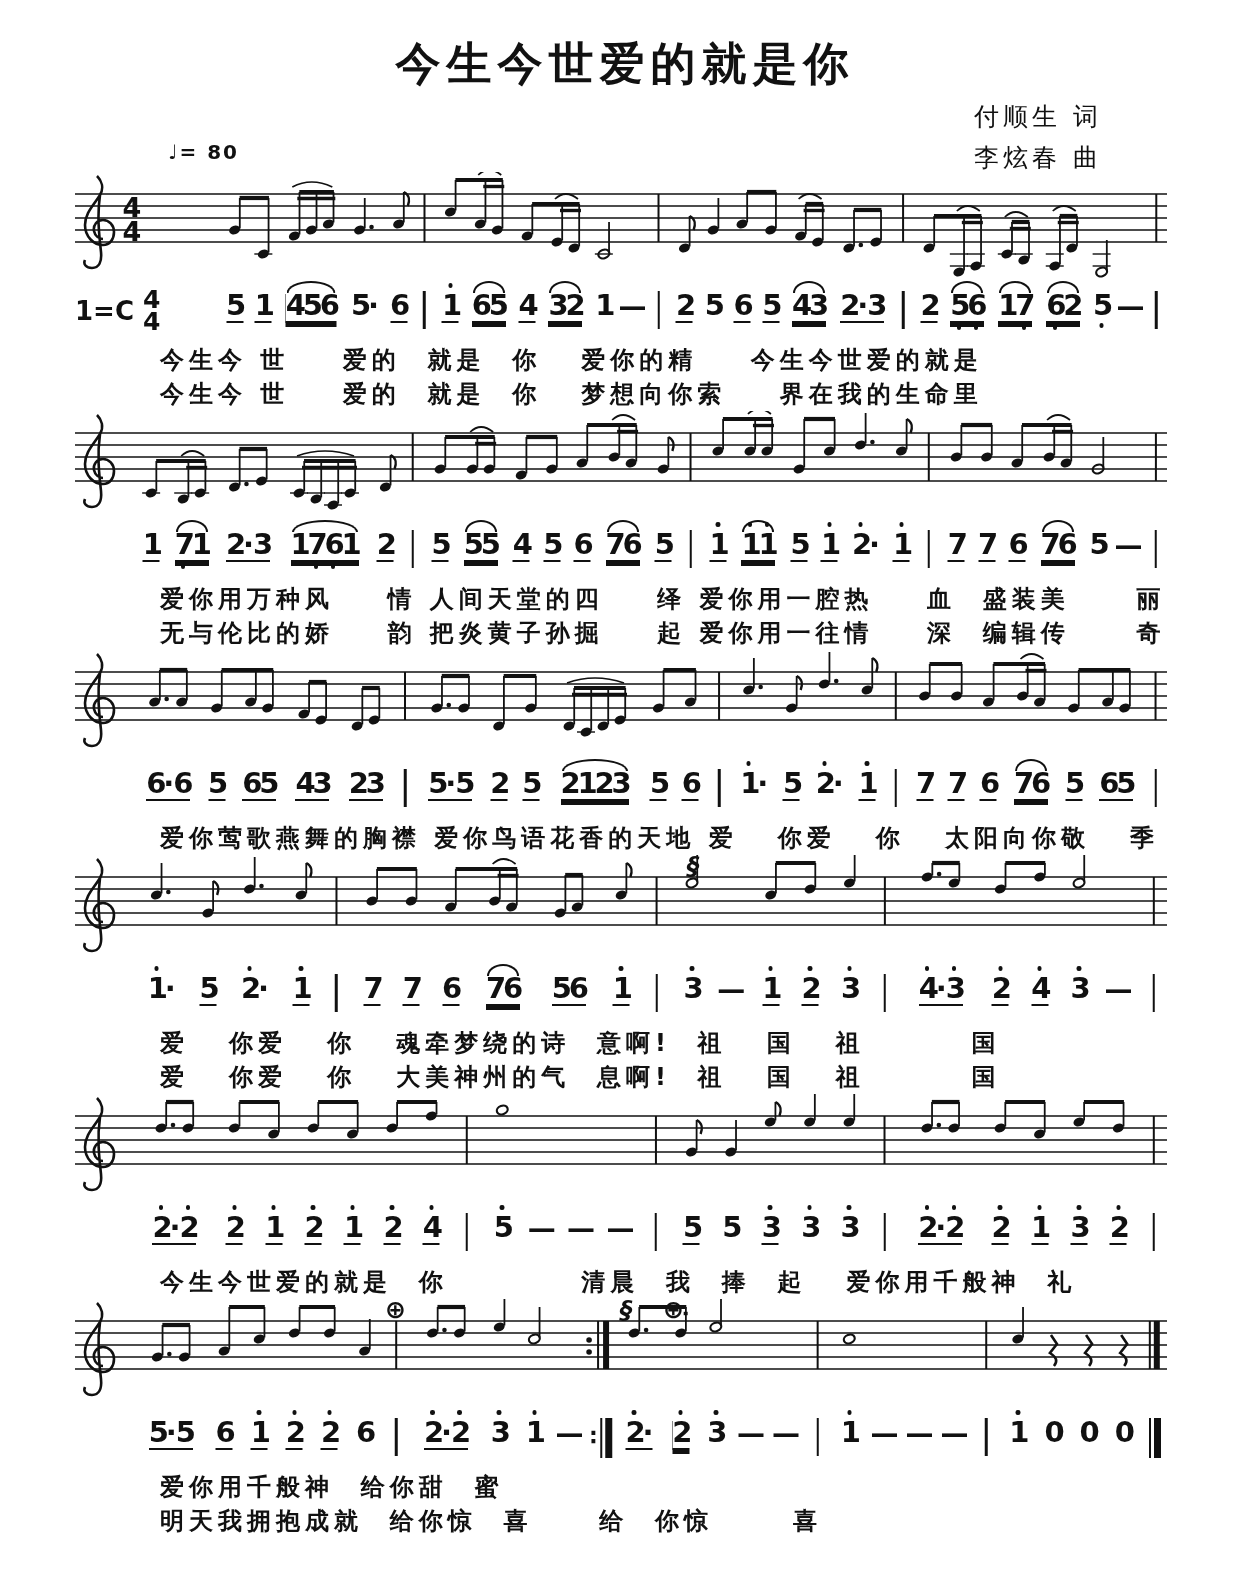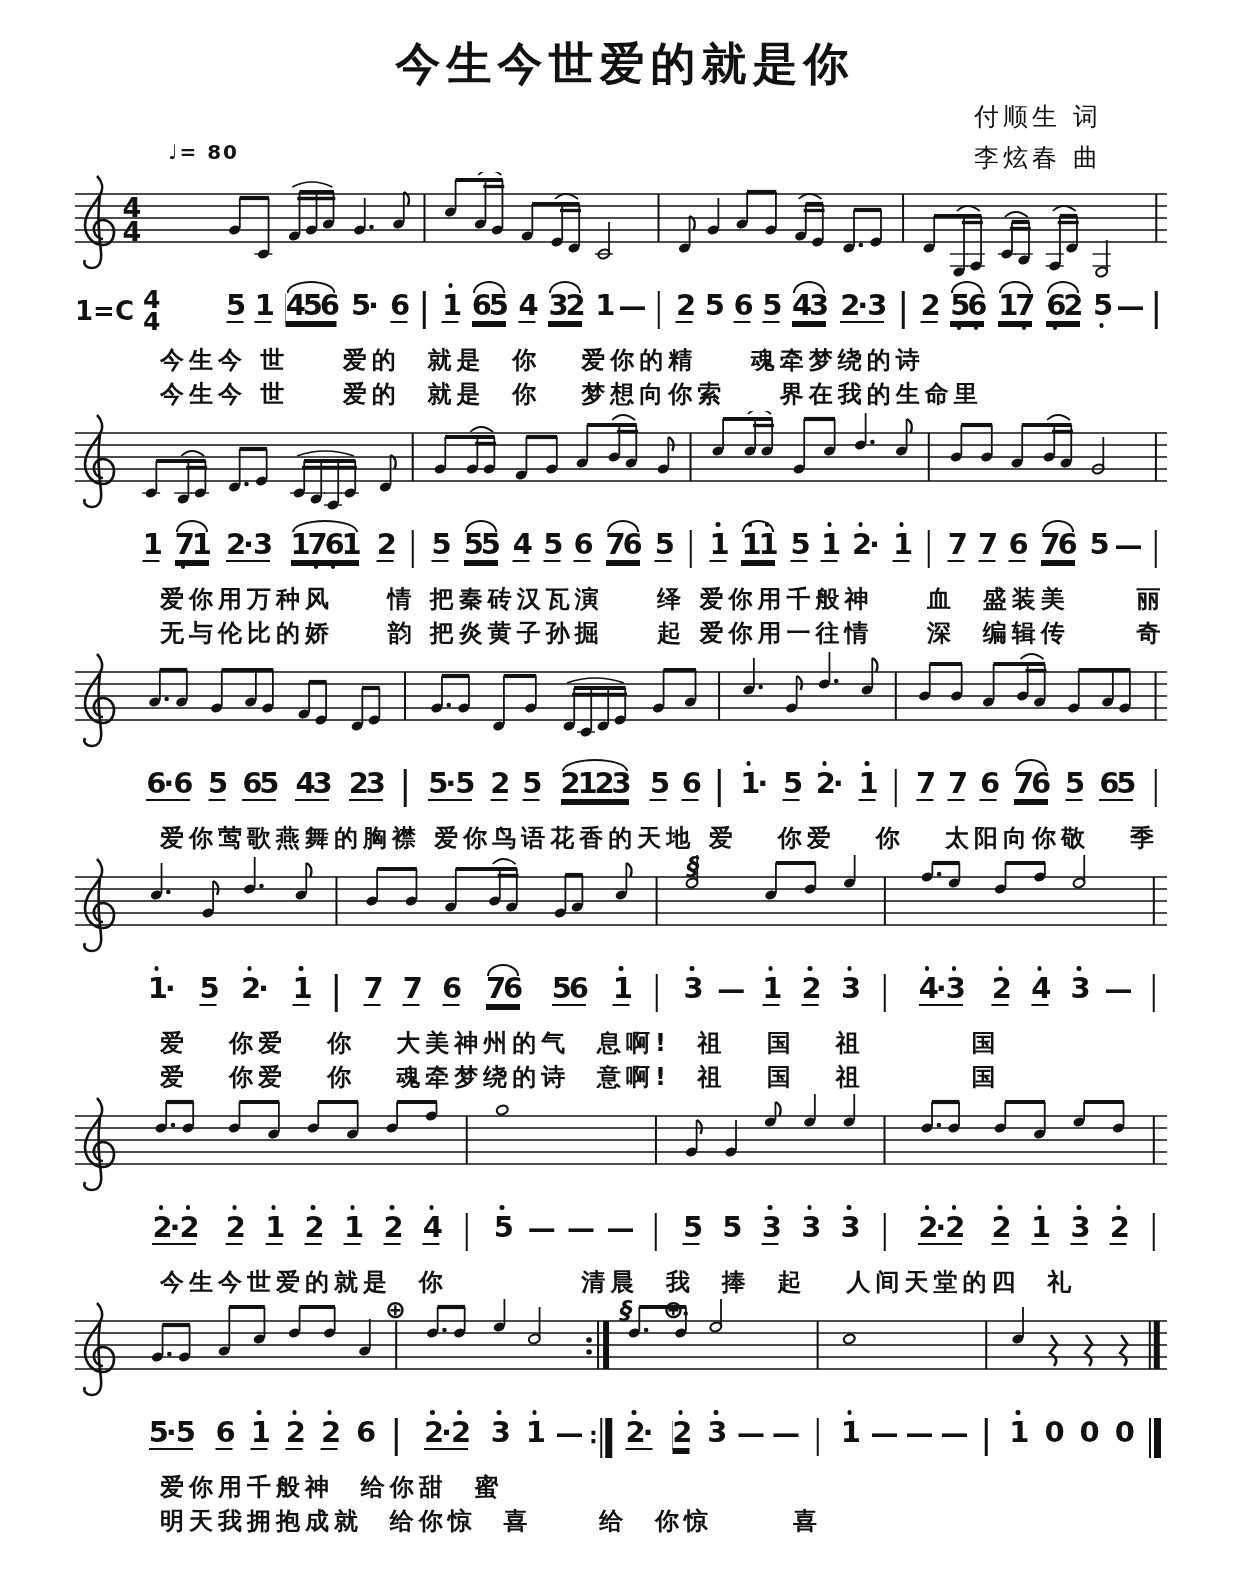--- a/index.html
+++ b/index.html
@@ -465,21 +465,21 @@
               </span>
             </span>
           </span>
           <span class="tk" style="left: 1055.39px;">
             <span class="jdash">—</span>
           </span>
           <span class="tk" style="left: 1081.29px;">
             <span class="jbar"></span>
           </span>
         </div>
-        <div class="lyric">今生今 世    爱的  就是  你   爱你的精    魂牵梦绕的诗</div>
+        <div class="lyric">今生今 世    爱的  就是  你   爱你的精    今生今世爱的就是</div>
         <div class="lyric">今生今 世    爱的  就是  你   梦想向你索    界在我的生命里</div>
       </div>
       <div class="system" style="position: relative;">
         <svg class="staff" width="1100" height="108" viewBox="0 0 1100 108">
           <line x1="0" y1="22" x2="1092" y2="22" stroke="#111" stroke-width="1.3"></line>
           <line x1="0" y1="34" x2="1092" y2="34" stroke="#111" stroke-width="1.3"></line>
           <line x1="0" y1="46" x2="1092" y2="46" stroke="#111" stroke-width="1.3"></line>
           <line x1="0" y1="58" x2="1092" y2="58" stroke="#111" stroke-width="1.3"></line>
           <line x1="0" y1="70" x2="1092" y2="70" stroke="#111" stroke-width="1.3"></line>
           <path d="M22 4 C27 9 29 16 25 23 C19 33 10 41 10 53 C10 65 19 73 28 73 C35 73 39 67 39 60 C39 53 34 48 28 48 C22 48 18 53 19 59 C20 64 24 67 28 67 M25 23 C22 44 24 62 26 80 C27 90 24 96 17 96 C11 96 8 92 10 88" fill="none" stroke="#111" stroke-width="2.6"></path>
@@ -901,21 +901,21 @@
               <span class="cell" style="width: 17px;"></span>
             </span>
           </span>
           <span class="tk" style="left: 1053.53px;">
             <span class="jdash">—</span>
           </span>
           <span class="tk" style="left: 1080.9px;">
             <span class="jbar"></span>
           </span>
         </div>
-        <div class="lyric">爱你用万种风    情 把秦砖汉瓦演    绎 爱你用千般神    血  盛装美     丽</div>
+        <div class="lyric">爱你用万种风    情 人间天堂的四    绎 爱你用一腔热    血  盛装美     丽</div>
         <div class="lyric">无与伦比的娇    韵 把炎黄子孙掘    起 爱你用一往情    深  编辑传     奇</div>
       </div>
       <div class="system" style="position: relative;">
         <svg class="staff" width="1100" height="108" viewBox="0 0 1100 108">
           <line x1="0" y1="22" x2="1092" y2="22" stroke="#111" stroke-width="1.3"></line>
           <line x1="0" y1="34" x2="1092" y2="34" stroke="#111" stroke-width="1.3"></line>
           <line x1="0" y1="46" x2="1092" y2="46" stroke="#111" stroke-width="1.3"></line>
           <line x1="0" y1="58" x2="1092" y2="58" stroke="#111" stroke-width="1.3"></line>
           <line x1="0" y1="70" x2="1092" y2="70" stroke="#111" stroke-width="1.3"></line>
           <path d="M22 4 C27 9 29 16 25 23 C19 33 10 41 10 53 C10 65 19 73 28 73 C35 73 39 67 39 60 C39 53 34 48 28 48 C22 48 18 53 19 59 C20 64 24 67 28 67 M25 23 C22 44 24 62 26 80 C27 90 24 96 17 96 C11 96 8 92 10 88" fill="none" stroke="#111" stroke-width="2.6"></path>
@@ -1628,22 +1628,22 @@
               <span class="cell" style="width: 17px;"></span>
             </span>
           </span>
           <span class="tk" style="left: 1043.39px;">
             <span class="jdash">—</span>
           </span>
           <span class="tk" style="left: 1078.82px;">
             <span class="jbar"></span>
           </span>
         </div>
+        <div class="lyric">爱   你爱   你   魂牵梦绕的诗  意啊!  祖   国   祖        国</div>
         <div class="lyric">爱   你爱   你   大美神州的气  息啊!  祖   国   祖        国</div>
-        <div class="lyric">爱   你爱   你   魂牵梦绕的诗  意啊!  祖   国   祖        国</div>
       </div>
       <div class="system" style="position: relative;">
         <svg class="staff" width="1100" height="108" viewBox="0 0 1100 108">
           <line x1="0" y1="22" x2="1092" y2="22" stroke="#111" stroke-width="1.3"></line>
           <line x1="0" y1="34" x2="1092" y2="34" stroke="#111" stroke-width="1.3"></line>
           <line x1="0" y1="46" x2="1092" y2="46" stroke="#111" stroke-width="1.3"></line>
           <line x1="0" y1="58" x2="1092" y2="58" stroke="#111" stroke-width="1.3"></line>
           <line x1="0" y1="70" x2="1092" y2="70" stroke="#111" stroke-width="1.3"></line>
           <path d="M22 4 C27 9 29 16 25 23 C19 33 10 41 10 53 C10 65 19 73 28 73 C35 73 39 67 39 60 C39 53 34 48 28 48 C22 48 18 53 19 59 C20 64 24 67 28 67 M25 23 C22 44 24 62 26 80 C27 90 24 96 17 96 C11 96 8 92 10 88" fill="none" stroke="#111" stroke-width="2.6"></path>
           <ellipse cx="85.99742930591259" cy="34" rx="5.6" ry="4.2" transform="rotate(-20 85.99742930591259 34)" fill="#111"></ellipse>
@@ -1963,21 +1963,21 @@
               <span class="cell" style="width: 17px;">2</span>
             </span>
             <span class="dotrow">
               <span class="cell" style="width: 17px;"></span>
             </span>
           </span>
           <span class="tk" style="left: 1078.8px;">
             <span class="jbar"></span>
           </span>
         </div>
-        <div class="lyric">今生今世爱的就是  你          清晨  我  捧  起   人间天堂的四  礼</div>
+        <div class="lyric">今生今世爱的就是  你          清晨  我  捧  起   爱你用千般神  礼</div>
       </div>
       <div class="system" style="position: relative;">
         <span class="sysmark" style="left: 385px;">⊕</span>
         <span class="sysmark" style="left: 620px;">§</span>
         <span class="sysmark" style="left: 663px;">⊕</span>
         <svg class="staff" width="1100" height="108" viewBox="0 0 1100 108">
           <line x1="0" y1="22" x2="1092" y2="22" stroke="#111" stroke-width="1.3"></line>
           <line x1="0" y1="34" x2="1092" y2="34" stroke="#111" stroke-width="1.3"></line>
           <line x1="0" y1="46" x2="1092" y2="46" stroke="#111" stroke-width="1.3"></line>
           <line x1="0" y1="58" x2="1092" y2="58" stroke="#111" stroke-width="1.3"></line>

